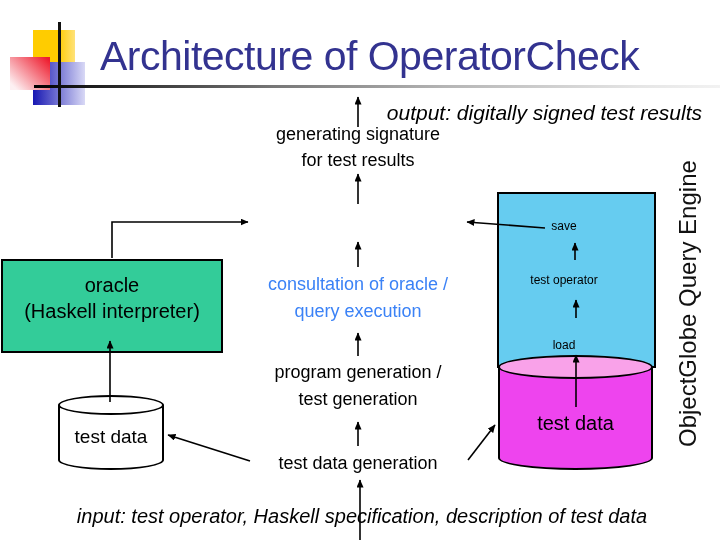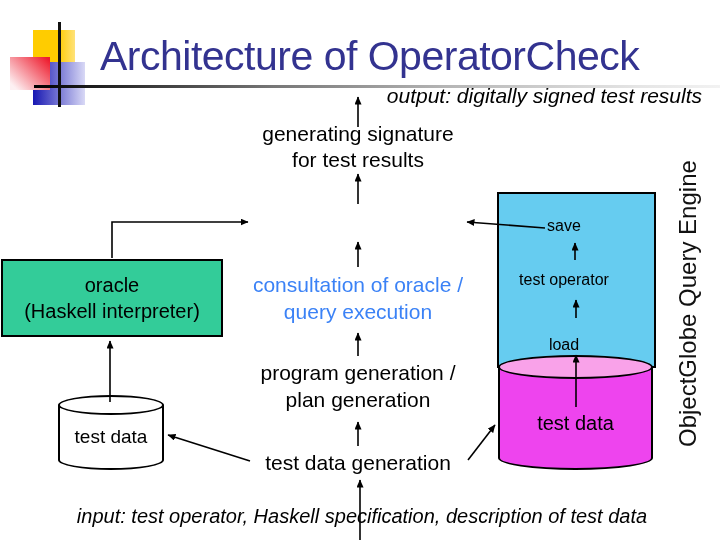--- a/index.html
+++ b/index.html
@@ -15,41 +15,41 @@
   .logo-blue { left:33px; top:62px; width:52px; height:43px;
     background:linear-gradient(to right,#1717b2,#d9d9f6); z-index:1; }
   .logo-red { left:10px; top:57px; width:40px; height:33px;
     background:linear-gradient(225deg,#ee1c2e 5%,#fdf0f2 90%); z-index:2; }
   .logo-vline { left:58px; top:22px; width:3px; height:85px; background:#111; z-index:3; }
   .separator { left:34px; top:85px; width:686px; height:3px; z-index:3;
     background:linear-gradient(to right,#000,#777 35%,#b5b5b5 60%,#e5e5e5 88%,#f2f2f2); }
   .title { left:100px; top:33px; font-size:41px; color:#333390;
     letter-spacing:-0.5px; white-space:nowrap; z-index:4; }
 
-  .caption-output { top:84px; right:18px; font-style:italic; font-size:21px; white-space:nowrap; }
+  .caption-output { top:101px; right:18px; font-style:italic; font-size:21px; white-space:nowrap; }
   .caption-input  { left:0; top:505px; width:724px; text-align:center;
     font-style:italic; font-size:20px; white-space:nowrap; }
 
   
-  .flowlbl { left:183px; width:350px; text-align:center; font-size:21px; line-height:26px; z-index:3; }
+  .flowlbl { left:183px; width:350px; text-align:center; font-size:18px; line-height:26px; z-index:3; }
   .lbl-gensig   { top:121px; }
   .lbl-analysis { top:209px; }
   .lbl-consult  { top:271px; line-height:27px; color:#3b82f6; }
   .lbl-proggen  { top:359px; line-height:27px; }
   .lbl-tdgen    { top:450px; }
 
   
-  .oracle-box { left:1px; top:259px; width:222px; height:78px; box-sizing:border-box;
+  .oracle-box { left:1px; top:259px; width:222px; height:94px; box-sizing:border-box;
     background:#33CC99; border:2px solid #000; text-align:center;
     font-size:20px; line-height:26px; padding-top:11px; z-index:1; }
 
   
   .engine-box { left:497px; top:192px; width:159px; height:176px; box-sizing:border-box;
     background:#66CCF0; border:2px solid #000; z-index:1; }
-  .engine-lbl { left:497px; width:134px; text-align:center; font-size:16px; line-height:26px; z-index:3; }
+  .engine-lbl { left:497px; width:134px; text-align:center; font-size:12px; line-height:26px; z-index:3; }
   .lbl-save   { top:213px; }
   .lbl-testop { top:267px; }
   .lbl-load   { top:320px;margin-top:12px; }
 
   
   .cyl2-bottom { left:498px; top:446px; width:155px; height:24px; background:#EE44EE;
     border:2px solid #000; border-radius:50%; box-sizing:border-box; z-index:2; }
   .cyl2-body { left:498px; top:367px; width:155px; height:91px; background:#EE44EE;
     border-left:2px solid #000; border-right:2px solid #000; box-sizing:border-box; z-index:2; }
   .cyl2-top { left:498px; top:355px; width:155px; height:24px; background:#F9A2E9;
@@ -94,21 +94,21 @@
   <div class="abs flowlbl lbl-gensig">
     <div>generating signature</div>
     <div>for test results</div>
   </div>
   <div class="abs flowlbl lbl-consult">
     <div>consultation of oracle /</div>
     <div>query execution</div>
   </div>
   <div class="abs flowlbl lbl-proggen">
     <div>program generation /</div>
-    <div>plan generation</div>
+    <div>test generation</div>
   </div>
   <div class="abs flowlbl lbl-tdgen">test data generation</div>
 
   <div class="abs oracle-box">
     <div>oracle</div>
     <div>(Haskell interpreter)</div>
   </div>
 
   <div class="abs engine-box"></div>
   <div class="abs engine-lbl lbl-save">save</div>

